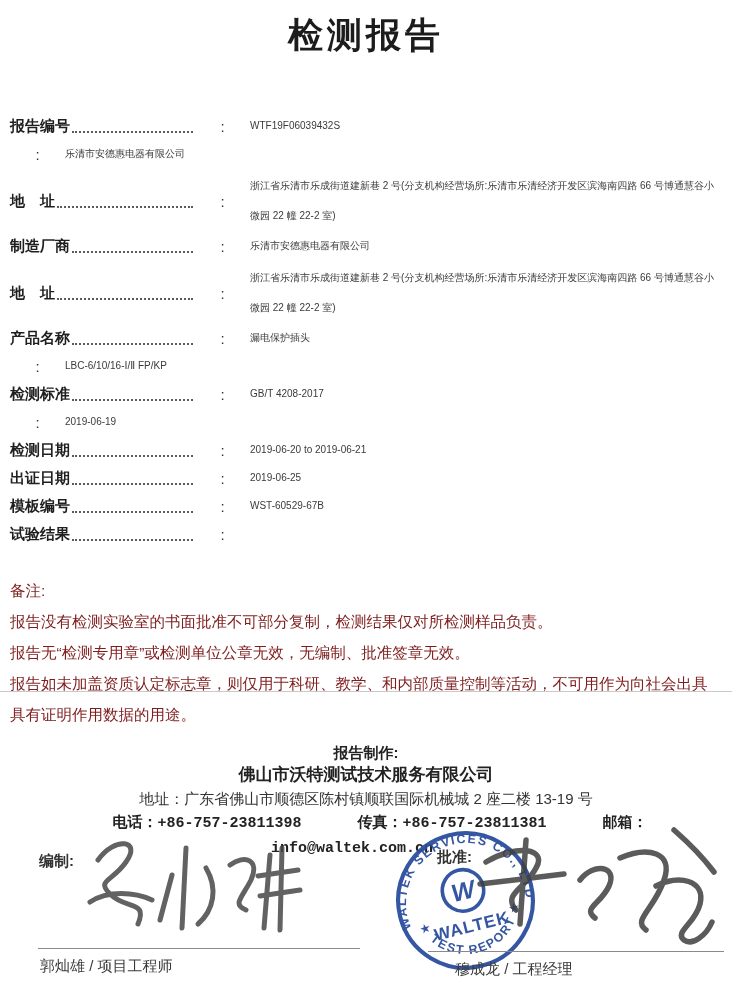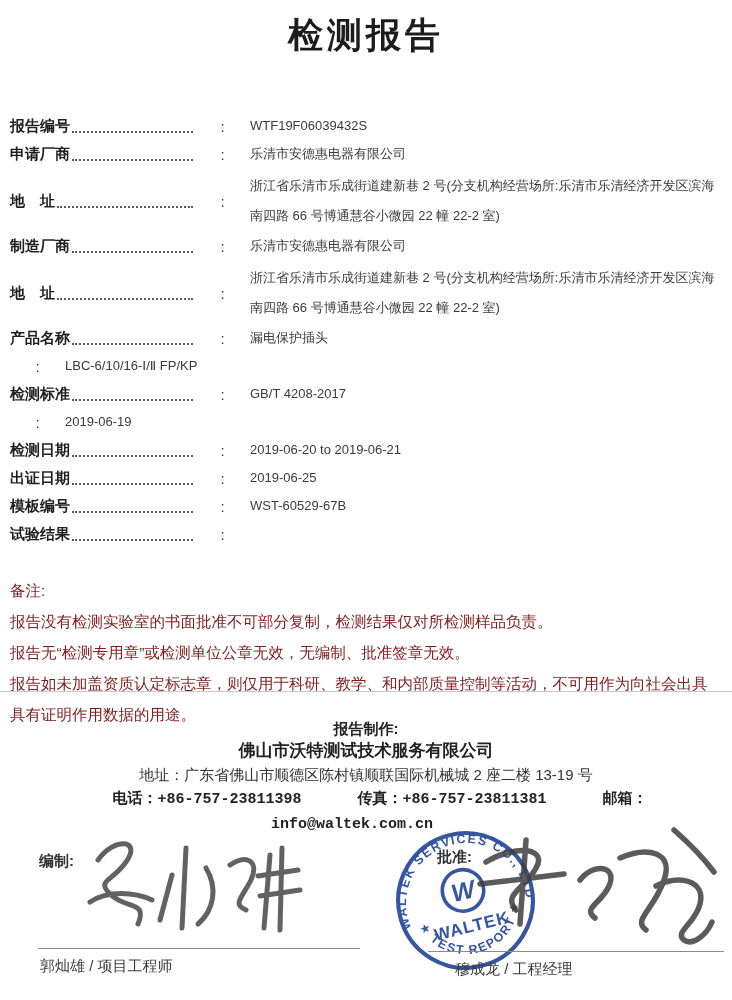--- a/index.html
+++ b/index.html
@@ -6,28 +6,28 @@
   .page{position:relative;width:732px;height:1000px;background:#fff;overflow:hidden;
         font-family:"Liberation Sans","DejaVu Sans",sans-serif;color:#2e2e2e;}
   .title{margin:0;padding-top:12px;text-align:center;font-size:35px;font-weight:bold;
          letter-spacing:4px;color:#1c1c1c;}
   .fields{margin:56px 10px 0 10px;}
   .row{display:flex;align-items:center;margin-bottom:6px;}
   .lblwrap{width:185px;display:flex;align-items:flex-end;flex-shrink:0;}
   .lab{font-weight:bold;font-size:15px;color:#1f1f1f;white-space:pre;line-height:22px;}
   .dots{flex:1;border-bottom:2px dotted #5a5a5a;margin:0 2px 4px 2px;height:14px;}
   .colon{width:55px;flex-shrink:0;text-align:center;font-size:15px;color:#333;}
-  .val{flex:1;font-size:13px;color:#3a3a3a;line-height:22px;}
+  .val{flex:1;font-size:10px;color:#3a3a3a;line-height:22px;}
   .row.multi .val{line-height:30px;}
   .row.multi{margin-bottom:4px;}
   .remarks{margin:30px 10px 0 10px;font-size:15.5px;color:#7f1d1d;line-height:31px;}
   .remarks .rhead{font-weight:normal;}
   .rule{position:absolute;left:0;right:0;top:691px;border-top:1px solid #c9c9c9;}
   .footer{position:absolute;left:0;right:0;top:718px;text-align:center;color:#222;}
-  .f-head{font-size:15px;font-weight:bold;line-height:21px;}
+  .f-head{font-size:15px;font-weight:bold;line-height:21px;margin-top:24px;}
   .f-company{font-size:17px;font-weight:bold;line-height:24px;}
   .f-addr{font-size:15px;line-height:23px;color:#333;}
   .f-contact{font-size:15px;font-weight:600;line-height:23px;color:#222;}
   .f-contact span{margin:0 28px;font-family:Liberation Mono, monospace;}
   .sigarea{position:absolute;left:0;top:830px;width:732px;height:170px;}
   .sig-label{position:absolute;font-size:15px;font-weight:600;color:#333;z-index:5;}
   .lab-prep{left:39px;top:22px;}
   .lab-appr{left:437px;top:18px;}
   .sigline{position:absolute;border-top:1px solid #8a8a8a;z-index:4;}
   .line-l{left:38px;top:118px;width:322px;}
@@ -51,24 +51,20 @@
   <div class="fields">
     <div class="row">
       <div class="lblwrap">
           <span class="lab">报告编号</span>
           <span class="dots"></span>
         </div>
       <div class="colon">:</div>
       <div class="val">WTF19F06039432S</div>
     </div>
     <div class="row">
-      <div class="lblwrap">
-          <span class="lab">申请厂商</span>
-          <span class="dots"></span>
-        </div>
       <div class="colon">:</div>
       <div class="val">乐清市安德惠电器有限公司</div>
     </div>
     <div class="row multi">
       <div class="lblwrap">
           <span class="lab">地　址</span>
           <span class="dots"></span>
         </div>
       <div class="colon">:</div>
       <div class="val">浙江省乐清市乐成街道建新巷 2 号(分支机构经营场所:乐清市乐清经济开发区滨海南四路 66 号博通慧谷小微园 22 幢 22-2 室)</div>

